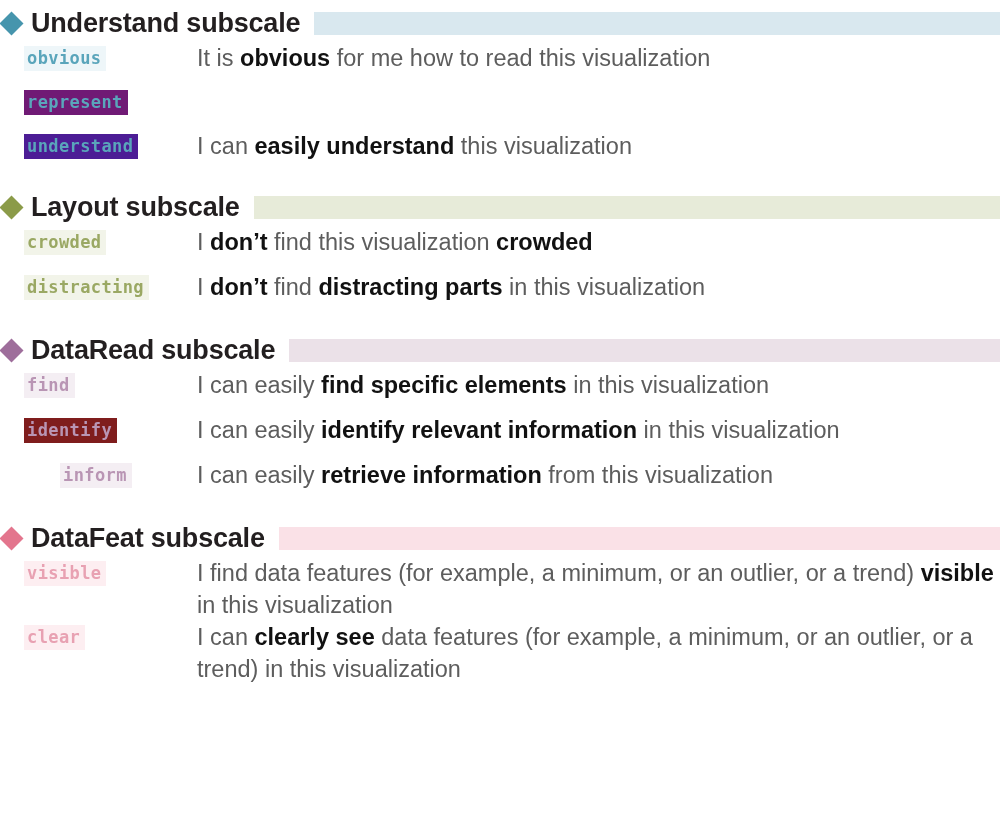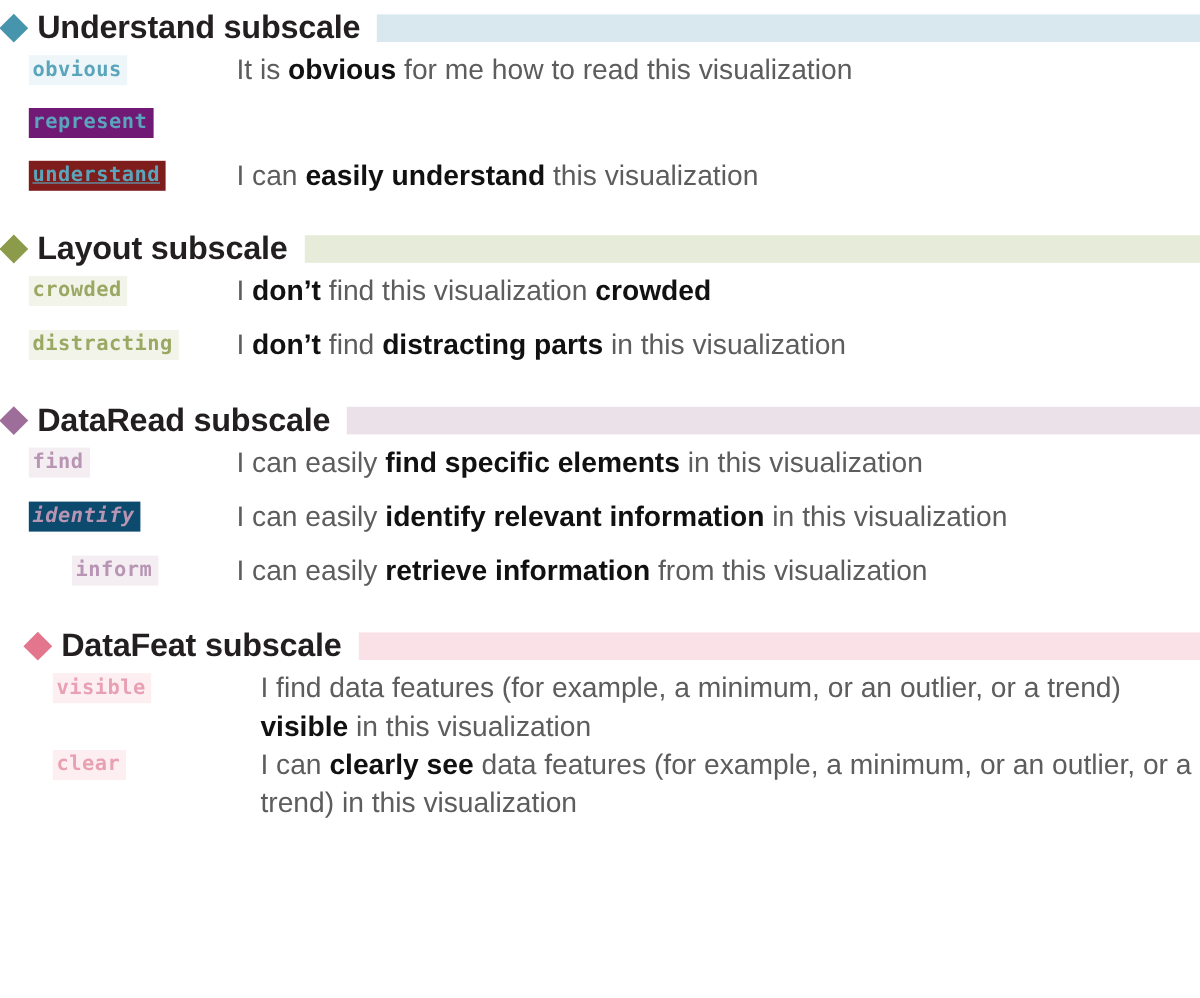--- a/index.html
+++ b/index.html
@@ -96,41 +96,41 @@
 
   
   .sec-understand .item { min-height: 44px; }
   .sec-layout .item     { min-height: 45px; }
   .sec-dataread .item   { min-height: 45px; }
   .sec-datafeat .item   { min-height: 45px; }
 
   .sec-understand { padding-top: 3px; }
   .sec-layout     { padding-top: 12px; }
   .sec-dataread   { padding-top: 13px; }
-  .sec-datafeat   { padding-top: 13px; margin-left: 20px; }
+  .sec-datafeat   { padding-top: 13px; }
 </style>
 </head>
 <body>
 
 <div class="sheet">
     <div class="section sec-understand">
       <div class="section-header">
         <span class="diamond" style="background: rgb(70, 149, 173);"></span>
         <span class="section-title">Understand subscale</span>
         <span class="header-bar" style="background: rgb(217, 232, 239);"></span>
       </div>
       <div class="item">
         <div class="chip-cell"><span class="chip" style="color: rgb(90, 165, 187); background: rgb(238, 246, 249);">obvious</span></div>
         <div class="statement"><span>It is </span><b>obvious</b><span> for me how to read this visualization</span></div>
       </div>
       <div class="item">
         <div class="chip-cell"><span class="chip" style="color: rgb(90, 165, 187); background: #701a75;">represent</span></div>
       </div>
       <div class="item">
-        <div class="chip-cell"><span class="chip" style="color: rgb(90, 165, 187); background: #7f1d1d; text-decoration: underline;">understand</span></div>
+        <div class="chip-cell"><span class="chip" style="color: rgb(90, 165, 187); background: #4c1d95;">understand</span></div>
         <div class="statement"><span>I can </span><b>easily understand</b><span> this visualization</span></div>
       </div>
     </div>
     <div class="section sec-layout">
       <div class="section-header">
         <span class="diamond" style="background: rgb(139, 155, 73);"></span>
         <span class="section-title">Layout subscale</span>
         <span class="header-bar" style="background: rgb(231, 235, 217);"></span>
       </div>
       <div class="item">
@@ -146,21 +146,21 @@
       <div class="section-header">
         <span class="diamond" style="background: rgb(158, 110, 155);"></span>
         <span class="section-title">DataRead subscale</span>
         <span class="header-bar" style="background: rgb(235, 225, 232);"></span>
       </div>
       <div class="item">
         <div class="chip-cell"><span class="chip" style="color: rgb(185, 149, 180); background: rgb(244, 238, 243);">find</span></div>
         <div class="statement"><span>I can easily </span><b>find specific elements</b><span> in this visualization</span></div>
       </div>
       <div class="item">
-        <div class="chip-cell"><span class="chip" style="color: rgb(185, 149, 180); background: #0c4a6e; font-style: italic;">identify</span></div>
+        <div class="chip-cell"><span class="chip" style="color: rgb(185, 149, 180); background: #7f1d1d;">identify</span></div>
         <div class="statement"><span>I can easily </span><b>identify relevant information</b><span> in this visualization</span></div>
       </div>
       <div class="item">
         <div class="chip-cell"><span class="chip" style="color: rgb(185, 149, 180); background: rgb(244, 238, 243); margin-left: 36px;">inform</span></div>
         <div class="statement"><span>I can easily </span><b>retrieve information</b><span> from this visualization</span></div>
       </div>
     </div>
     <div class="section sec-datafeat">
       <div class="section-header">
         <span class="diamond" style="background: rgb(227, 117, 141);"></span>

